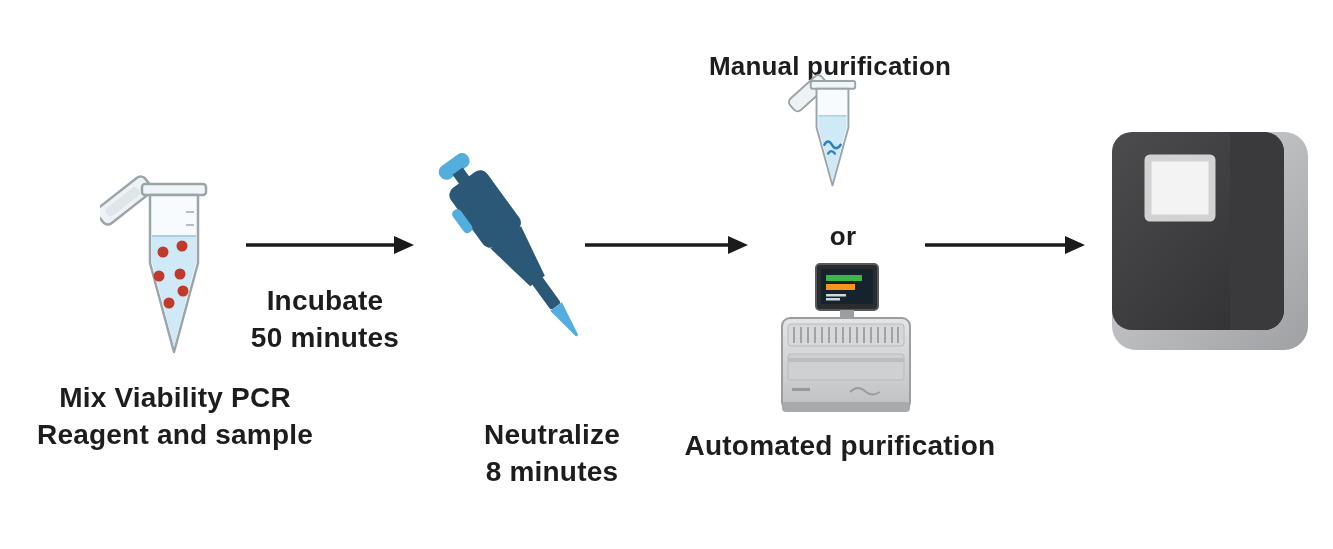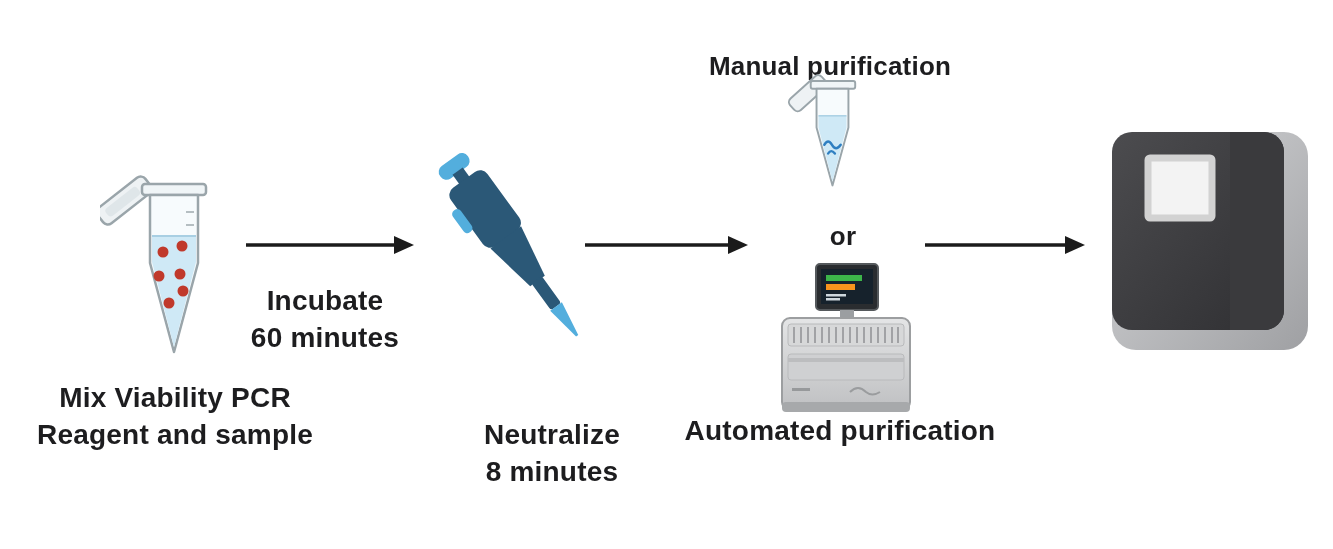--- a/index.html
+++ b/index.html
@@ -50,21 +50,21 @@
 
   <figure class="abs" style="left:246px;top:233px;">
     <svg width="170" height="24" viewBox="0 0 170 24">
       <line x1="0" y1="12" x2="149" y2="12" stroke="#1b1b1b" stroke-width="3.5"></line>
       <polygon points="148,3 168,12 148,21" fill="#1b1b1b"></polygon>
     </svg>
   </figure>
 
   <div class="label" style="left:240px;top:283px;width:170px;">
     <div>Incubate</div>
-    <div>60 minutes</div>
+    <div>50 minutes</div>
   </div>
 
   <figure class="abs" style="left:420px;top:145px;">
     <svg width="180" height="200" viewBox="0 0 200 220">
       <g transform="translate(100,108) rotate(-36)">
         <rect x="-19" y="-114" width="38" height="17" rx="8" fill="#53aedd"></rect>
         <rect x="-7" y="-99" width="14" height="13" fill="#2b5877"></rect>
         <rect x="-25" y="-87" width="50" height="80" rx="10" fill="#2b5877"></rect>
         <rect x="-34" y="-66" width="11" height="30" rx="5" fill="#53aedd"></rect>
         <path d="M-21 -8 L21 -8 L10 52 L-10 52 Z" fill="#2b5877"></path>
@@ -146,21 +146,21 @@
           <line x1="118" y1="65" x2="118" y2="81"></line>
       </g>
       <rect x="8" y="92" width="116" height="26" rx="3" fill="#cfd0d2" stroke="#b9babc" stroke-width="1"></rect>
       <rect x="8" y="96" width="116" height="4" fill="#bcbdbf"></rect>
       <rect x="12" y="126" width="18" height="3" fill="#97999b"></rect>
       <path d="M70 130 q8 -8 16 0 q6 5 14 0" fill="none" stroke="#9a9c9e" stroke-width="2"></path>
       <rect x="2" y="140" width="128" height="10" rx="4" fill="#a7a9ab"></rect>
     </svg>
   </figure>
 
-  <div class="label" style="left:670px;top:413px;width:340px;">
+  <div class="label" style="left:670px;top:428px;width:340px;">
     <div>Automated purification</div>
   </div>
 
   <figure class="abs" style="left:925px;top:233px;">
     <svg width="162" height="24" viewBox="0 0 162 24">
       <line x1="0" y1="12" x2="141" y2="12" stroke="#1b1b1b" stroke-width="3.5"></line>
       <polygon points="140,3 160,12 140,21" fill="#1b1b1b"></polygon>
     </svg>
   </figure>
 

